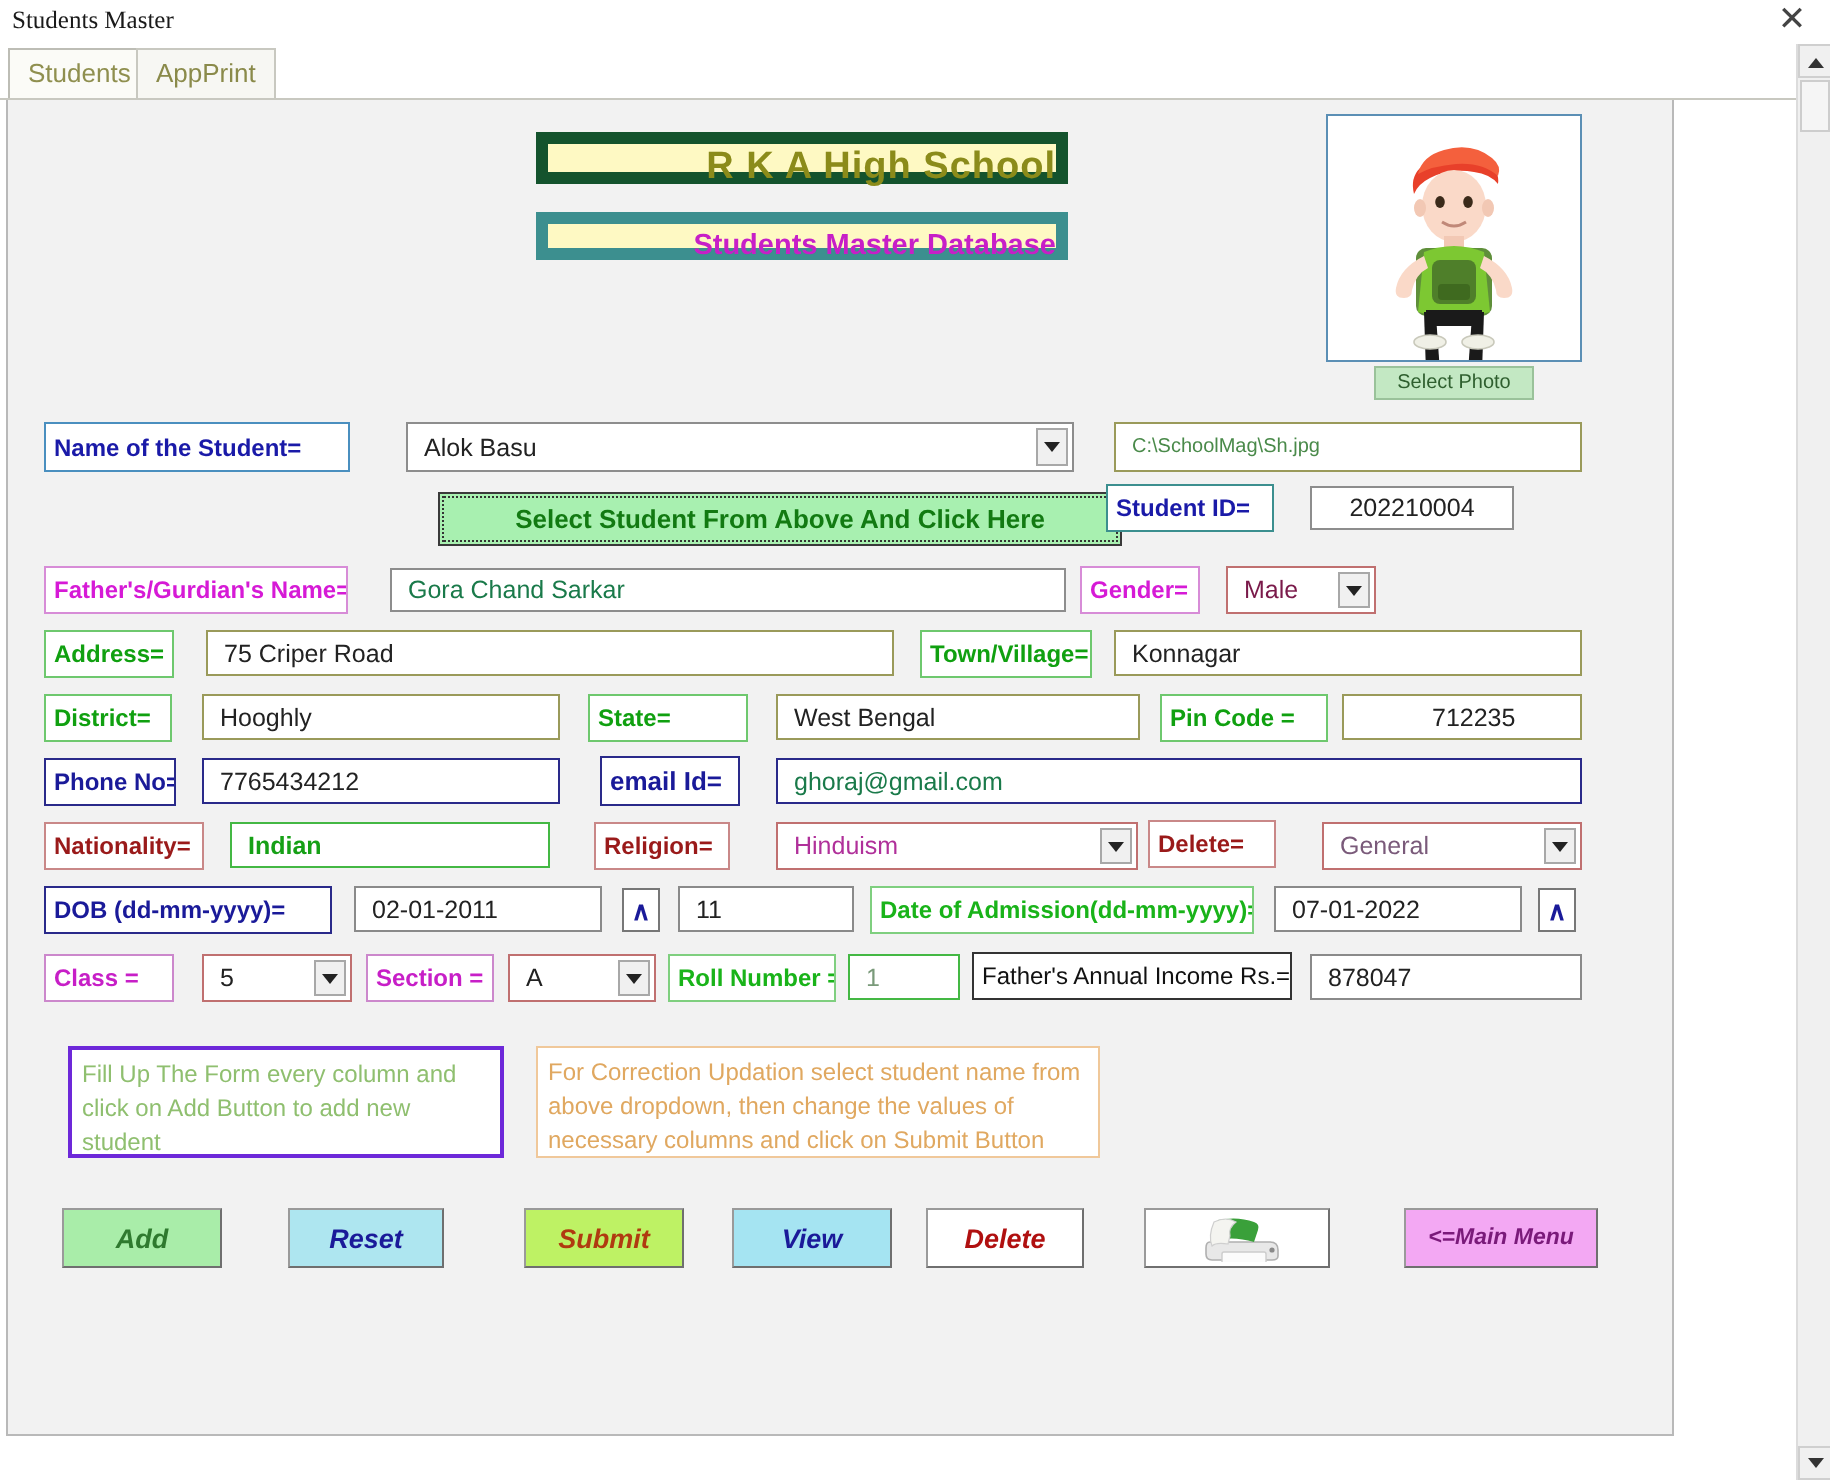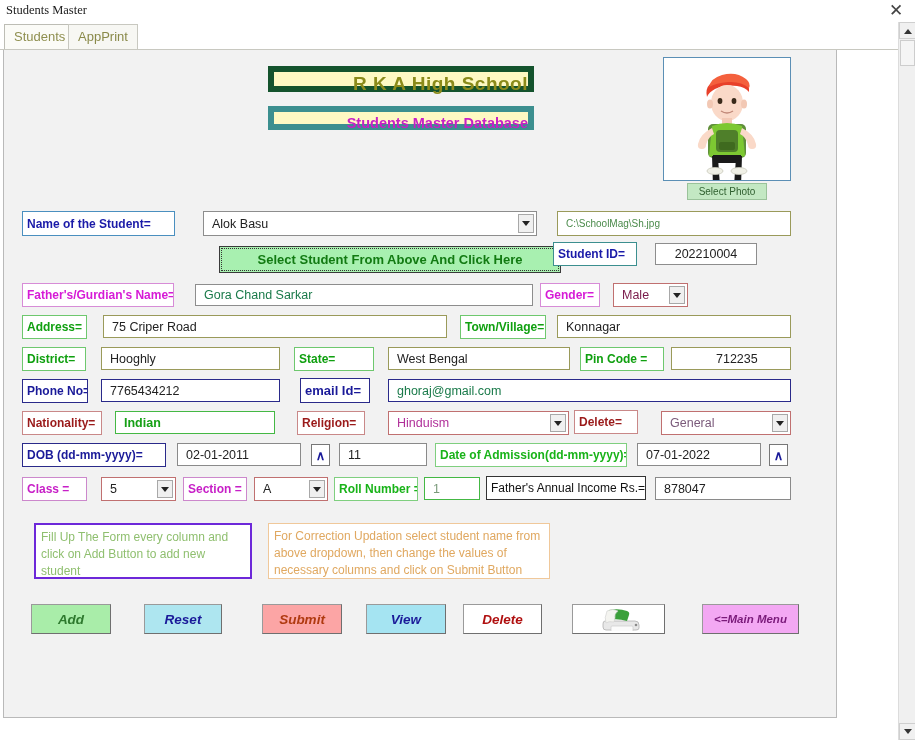--- a/index.html
+++ b/index.html
@@ -272,21 +272,21 @@
     border: 1px solid #9a9a9a;
     border-right-color: #6f6f6f;
     border-bottom-color: #6f6f6f;
     font-size: 13.5px; font-weight: bold;
     display: flex; align-items: center; justify-content: center;
     cursor: pointer;
     font-style: italic;
   }
   #btn-add    { left: 31px;  width: 80px; background:#a9eda9; color:#2f7a2f; }
   #btn-reset  { left: 144px; width: 78px; background:#aee6f0; color:#1a1a99; }
-  #btn-submit { left: 262px; width: 80px; background:#fca5a5; color:#b03a10; }
+  #btn-submit { left: 262px; width: 80px; background:#bef264; color:#b03a10; }
   #btn-view   { left: 366px; width: 80px; background:#a5e4f2; color:#1a1a99; }
   #btn-delete { left: 463px; width: 79px; background:#ffffff; color:#b01010; }
   #btn-print  { left: 572px; width: 93px; background:#ffffff; }
   #btn-mainmenu{ left: 702px; width: 97px; background:#f3a8f3; color:#7a1a7a; font-size:11.5px; }
 </style>
 </head>
 <body>
 
 <div id="window">
 

